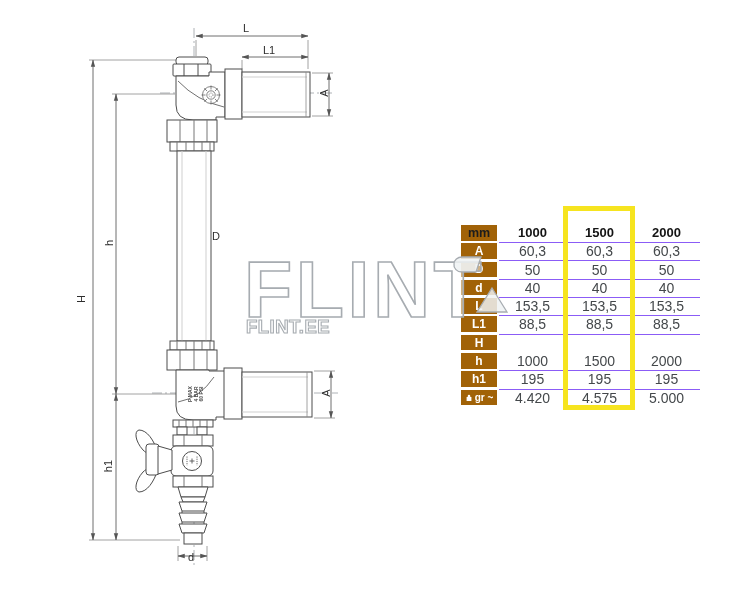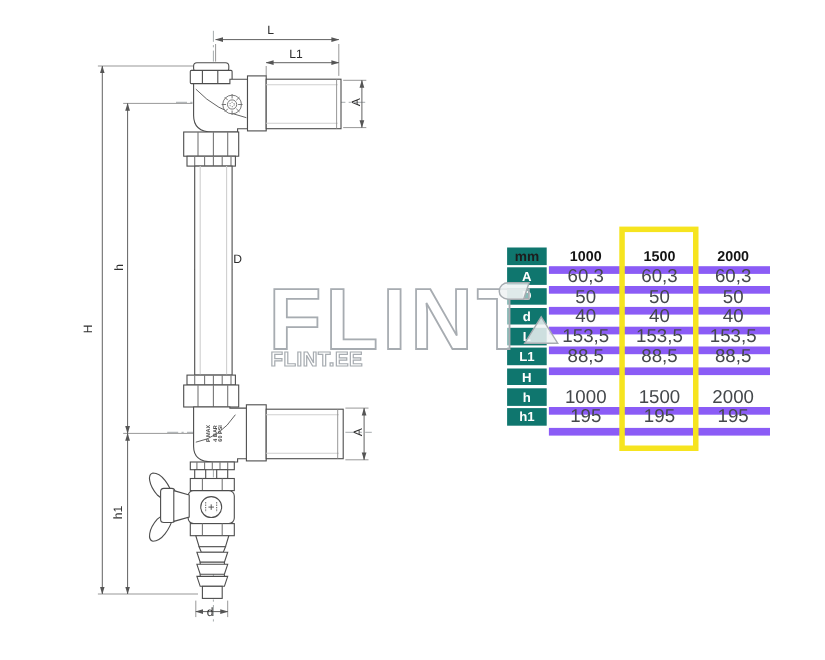--- a/index.html
+++ b/index.html
@@ -11,27 +11,27 @@
   .dim-label{position:absolute;z-index:2;font-size:11px;color:#2e2e2e;
     white-space:nowrap;}
   .rot{transform:rotate(-90deg);transform-origin:center center;display:inline-block;
     width:16px;text-align:center;}
   .pipe-marking{position:absolute;left:186px;top:376px;width:40px;height:36px;
     transform:rotate(-90deg);transform-origin:center center;z-index:2;
     font-size:5px;line-height:5.6px;color:#4a4a4a;text-align:center;font-weight:bold;}
   
   .spec-table{position:absolute;left:461px;top:225px;z-index:3;}
   .trow{display:flex;align-items:flex-start;height:18.3px;}
-  .lbl{width:36px;height:15.6px;background:#0f766e;color:#fff;font-weight:bold;
+  .lbl{width:36px;height:15.6px;background:#a16207;color:#fff;font-weight:bold;
     font-size:12px;display:flex;align-items:center;justify-content:center;
     margin-right:2px;flex:none;}
   .trow.hdr .lbl{color:#1d1d1d;font-size:12.5px;}
-  .vals{display:flex;width:201px;height:17.2px;border-bottom:7px solid #8b5cf6;}
+  .vals{display:flex;width:201px;height:17.2px;border-bottom:1px solid #8b5cf6;}
   .trow.last .vals{border-bottom:none;}
-  .v{width:67px;text-align:center;font-size:17px;color:#44484b;line-height:16px;}
+  .v{width:67px;text-align:center;font-size:14px;color:#44484b;line-height:16px;}
   .trow.hdr .v{font-weight:bold;color:#141414;font-size:13px;}
   .gr-cell{font-size:10px;gap:2px;}
   .highlight-box{position:absolute;left:563px;top:206px;width:72px;height:204px;
     border:5px solid #f6e41f;box-sizing:border-box;z-index:4;pointer-events:none;}
   
   #watermark-svg{position:absolute;left:230px;top:243px;z-index:5;pointer-events:none;}
 </style>
 </head>
 <body>
 
@@ -262,20 +262,33 @@
 
     <div class="trow">
       <div class="lbl">h1</div>
       <div class="vals">
         <div class="v">195</div>
         <div class="v">195</div>
         <div class="v">195</div>
       </div>
     </div>
 
+    <div class="trow last">
+      <div class="lbl gr-cell">
+        <svg width="8" height="10" viewBox="0 0 10 12">
+          <path d="M2,11 h6 v-5 h-1.4 v-1.2 a1.6,1.6 0 1,0 -3.2,0 V6 H2 Z" fill="#fff"></path>
+        </svg>
+        <span>gr ~</span>
+      </div>
+      <div class="vals">
+        <div class="v">4.420</div>
+        <div class="v">4.575</div>
+        <div class="v">5.000</div>
+      </div>
+    </div>
   </div>
 
   <div class="highlight-box"></div>
 
   <svg id="watermark-svg" width="300" height="105" viewBox="0 0 300 105">
     <text x="14" y="74" font-family="Liberation Sans, sans-serif" font-weight="bold" font-size="79" letter-spacing="3.5" fill="rgba(255,255,255,0.5)" stroke="#a7acb1" stroke-width="1.6">FLINT</text>
     <text x="16" y="90" font-family="Liberation Sans, sans-serif" font-weight="bold" font-size="18.5" letter-spacing="0.5" fill="rgba(255,255,255,0.55)" stroke="#a7acb1" stroke-width="1.1">FLINT.EE</text>
     <path d="M224,21 a8,7 0 0 1 8,-7 h19 l-5,15 h-14 a8,7 0 0 1 -8,-8 z" fill="rgba(238,242,243,0.85)" stroke="#a7acb1" stroke-width="1.3"></path>
     <path d="M262,45 L277,69 L247,69 Z" fill="rgba(238,242,243,0.85)" stroke="#a7acb1" stroke-width="1.3"></path>
   </svg>

